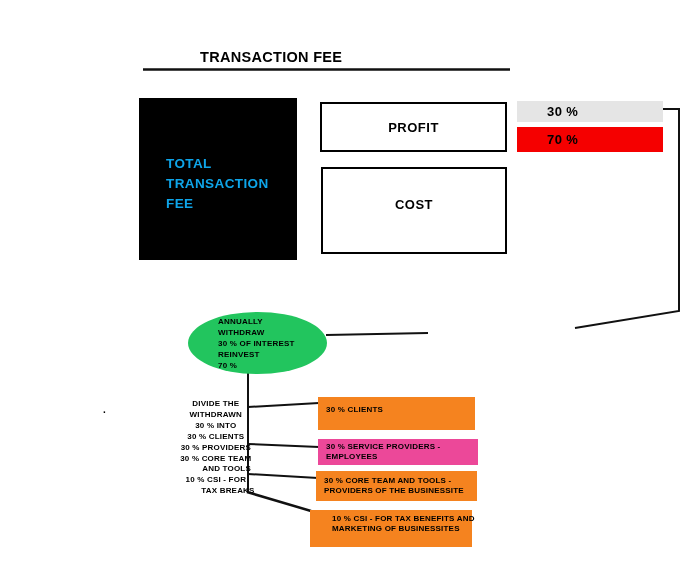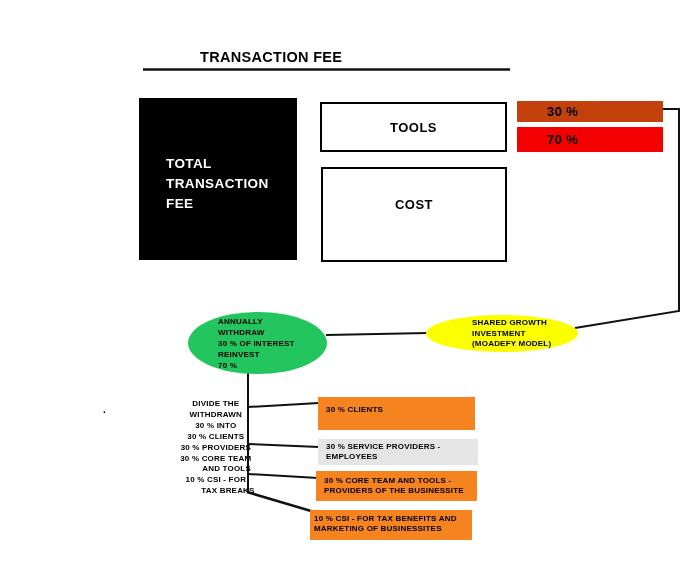--- a/index.html
+++ b/index.html
@@ -11,30 +11,30 @@
   #connectors{position:absolute;left:0;top:0;z-index:1;pointer-events:none;}
 
   .title{
     left:200px;top:9px;font-size:14.5px;font-weight:800;letter-spacing:.3px;z-index:2;
   }
 
   .black-box{
     left:139px;top:58px;width:158px;height:162px;background:#000;z-index:2;
   }
   .black-box .label{
-    position:absolute;left:27px;top:56px;color:#ffffff;font-size:13.5px;font-weight:700;
+    position:absolute;left:27px;top:56px;color:#0ea5e9;font-size:13.5px;font-weight:700;
     line-height:20px;letter-spacing:.4px;white-space:pre;
   }
 
   .outline-box{
     border:2px solid #000;background:#fff;z-index:2;display:flex;align-items:center;justify-content:center;
     font-size:13px;font-weight:800;letter-spacing:.5px;
   }
   .profit-box{left:320px;top:62px;width:183px;height:46px;}
-  .cost-box{left:321px;top:127px;width:182px;height:83px;padding-bottom:8px;}
+  .cost-box{left:321px;top:127px;width:182px;height:83px;padding-bottom:0;}
   .cost-box span{position:relative;top:-6px;}
 
   .bar{
     left:517px;width:146px;z-index:2;display:flex;align-items:center;
     font-size:13px;font-weight:800;letter-spacing:.4px;padding-left:30px;box-sizing:border-box;
   }
   .bar-green{top:61px;height:21px;}
   .bar-red{top:87px;height:25px;}
 
   .ellipse{border-radius:50%;z-index:2;}
@@ -54,21 +54,21 @@
     white-space:pre;z-index:2;text-align:center;
   }
 
   .alloc-box{
     background:#f5831f;z-index:2;font-size:8px;font-weight:700;line-height:10px;
     letter-spacing:.2px;white-space:pre;box-sizing:border-box;
   }
   .alloc-1{left:318px;top:357px;width:157px;height:33px;padding:8px 0 0 8px;}
   .alloc-2{left:318px;top:399px;width:160px;height:26px;padding:3px 0 0 8px;}
   .alloc-3{left:316px;top:431px;width:161px;height:30px;padding:5px 0 12px 8px;}
-  .alloc-4{left:310px;top:470px;width:162px;height:30px;padding:4px 0 0 4px;}
+  .alloc-4{left:310px;top:470px;width:162px;height:37px;padding:4px 0 0 22px;}
 
   .stray-dot{left:103px;top:365px;font-size:10px;font-weight:700;line-height:10px;z-index:2;}
 </style>
 </head>
 <body>
 
 <div id="canvas">
 
   <svg id="connectors" width="690" height="567" viewBox="0 0 690 567">
 
@@ -88,59 +88,54 @@
 
   <div class="abs title">TRANSACTION FEE</div>
 
   <div class="abs black-box" style="background-color: rgb(0, 0, 0);">
     <div class="label">TOTAL
 TRANSACTION
 FEE</div>
   </div>
 
   <div class="abs outline-box profit-box">
-    <span>TOOLS</span>
+    <span>PROFIT</span>
   </div>
   <div class="abs outline-box cost-box">
     <span>COST</span>
   </div>
 
-  <div class="abs bar bar-green" style="background-color: #c2410c;">
+  <div class="abs bar bar-green" style="background-color: #e5e5e5;">
     <span>30 %</span>
   </div>
   <div class="abs bar bar-red" style="background-color: rgb(245, 0, 0);">
     <span>70 %</span>
   </div>
 
   <div class="abs ellipse cyan-ellipse" style="background-color: #22c55e;">
     <div class="label">ANNUALLY
 WITHDRAW
 30 % OF INTEREST
 REINVEST
 70 %</div>
   </div>
 
-  <div class="abs ellipse yellow-ellipse" style="background-color: rgb(252, 255, 0);">
-    <div class="label">SHARED GROWTH
-INVESTMENT
-(MOADEFY MODEL)</div>
-  </div>
 
   <div class="abs divide-note">DIVIDE THE
 WITHDRAWN
 30 % INTO
 30 % CLIENTS
 30 % PROVIDERS
 30 % CORE TEAM
          AND TOOLS
 10 % CSI - FOR
           TAX BREAKS</div>
 
   <div class="abs alloc-box alloc-1" style="background-color: rgb(245, 131, 31);">30 % CLIENTS</div>
-  <div class="abs alloc-box alloc-2" style="background-color: #e5e5e5;">30 % SERVICE PROVIDERS -
+  <div class="abs alloc-box alloc-2" style="background-color: #ec4899;">30 % SERVICE PROVIDERS -
 EMPLOYEES</div>
   <div class="abs alloc-box alloc-3" style="background-color: rgb(245, 131, 31);">30 % CORE TEAM AND TOOLS -
 PROVIDERS OF THE BUSINESSITE</div>
   <div class="abs alloc-box alloc-4" style="background-color: rgb(245, 131, 31);">10 % CSI - FOR TAX BENEFITS AND
 MARKETING OF BUSINESSITES</div>
 
   <div class="abs stray-dot">.</div>
 
 </div>
 

